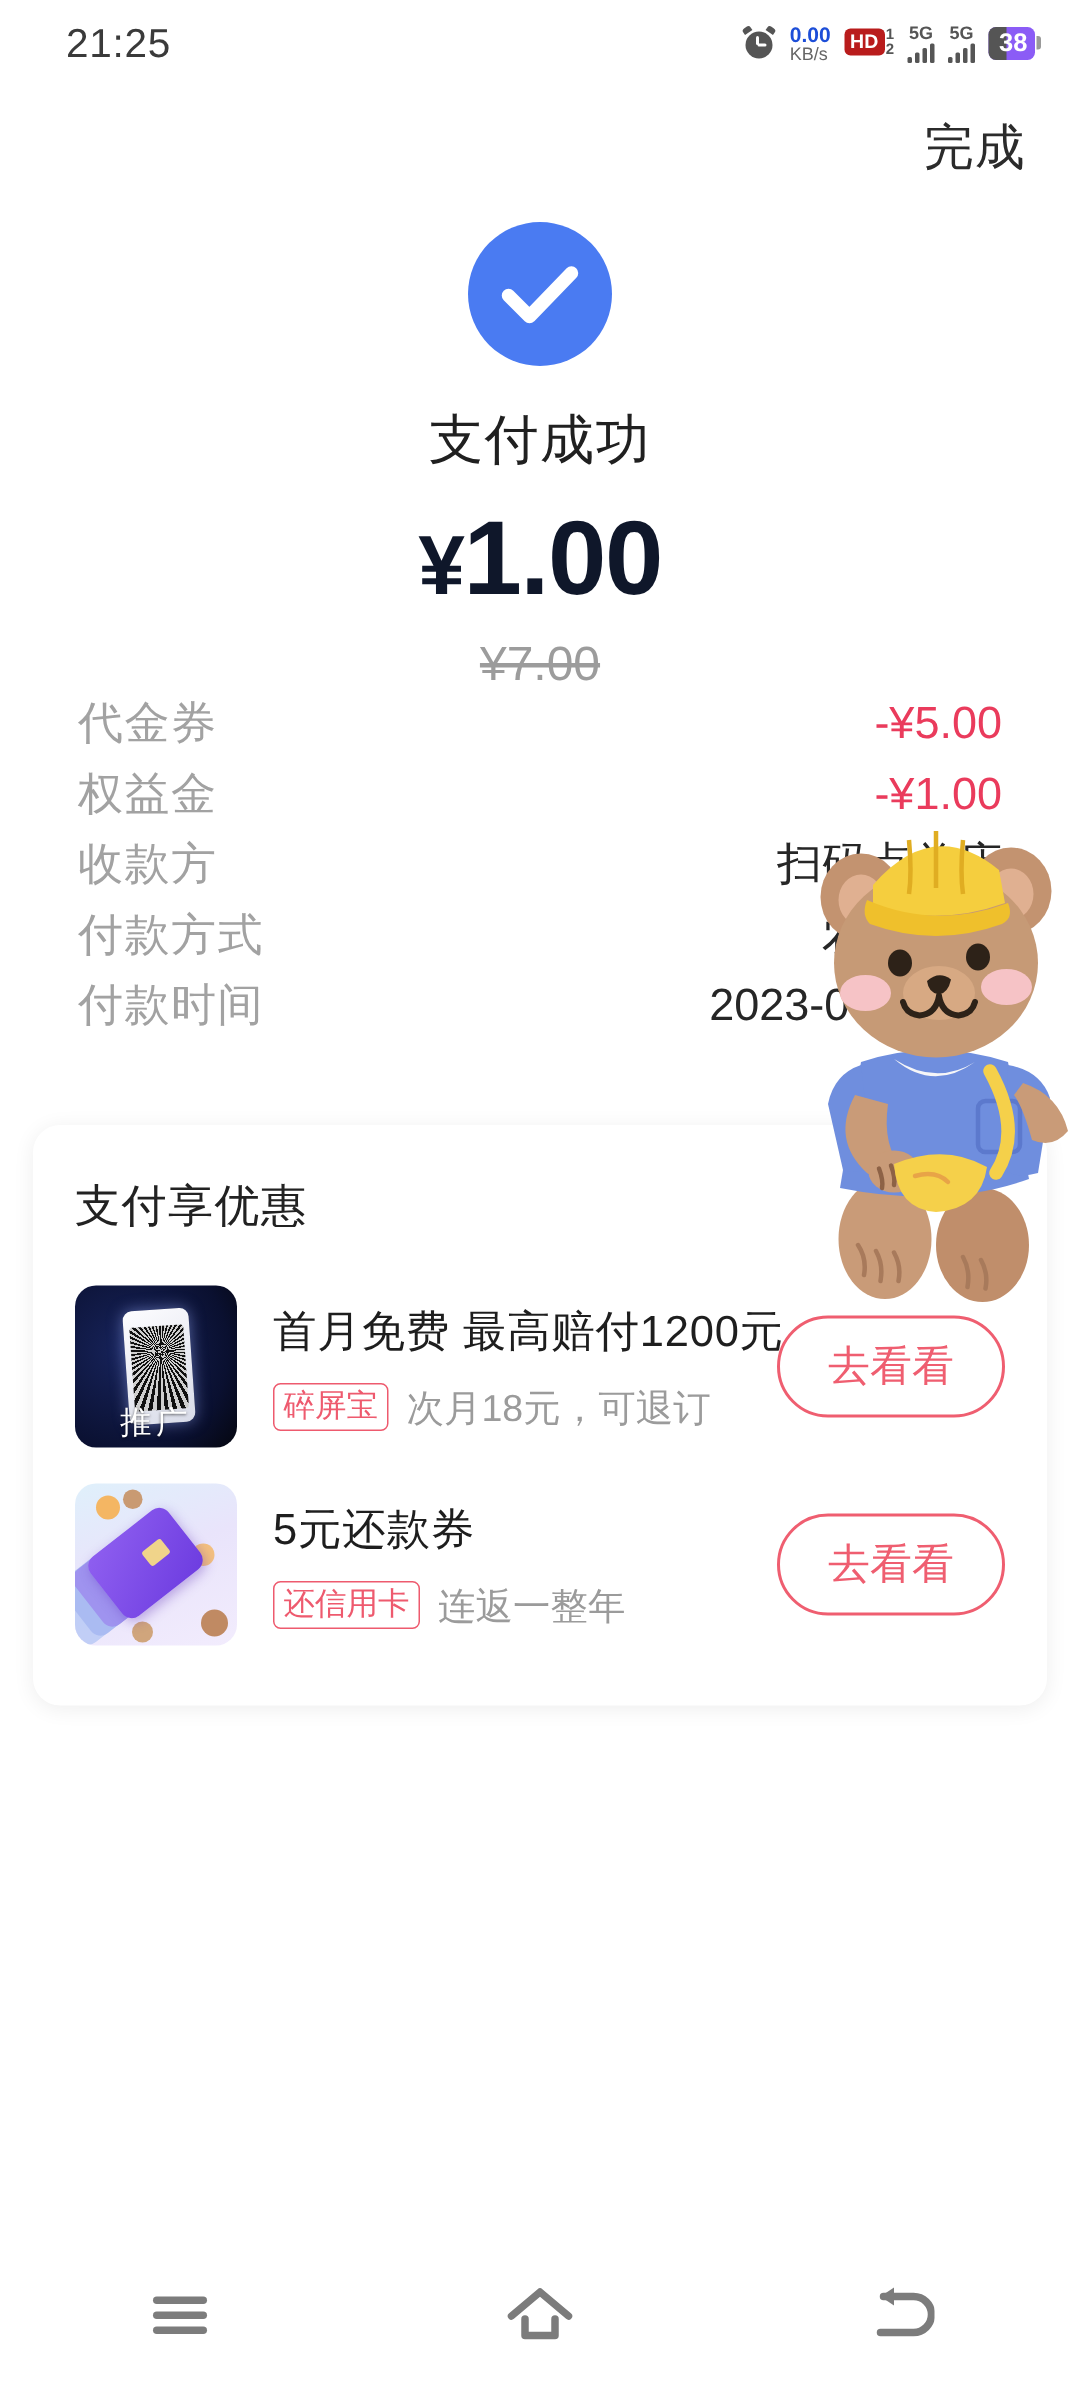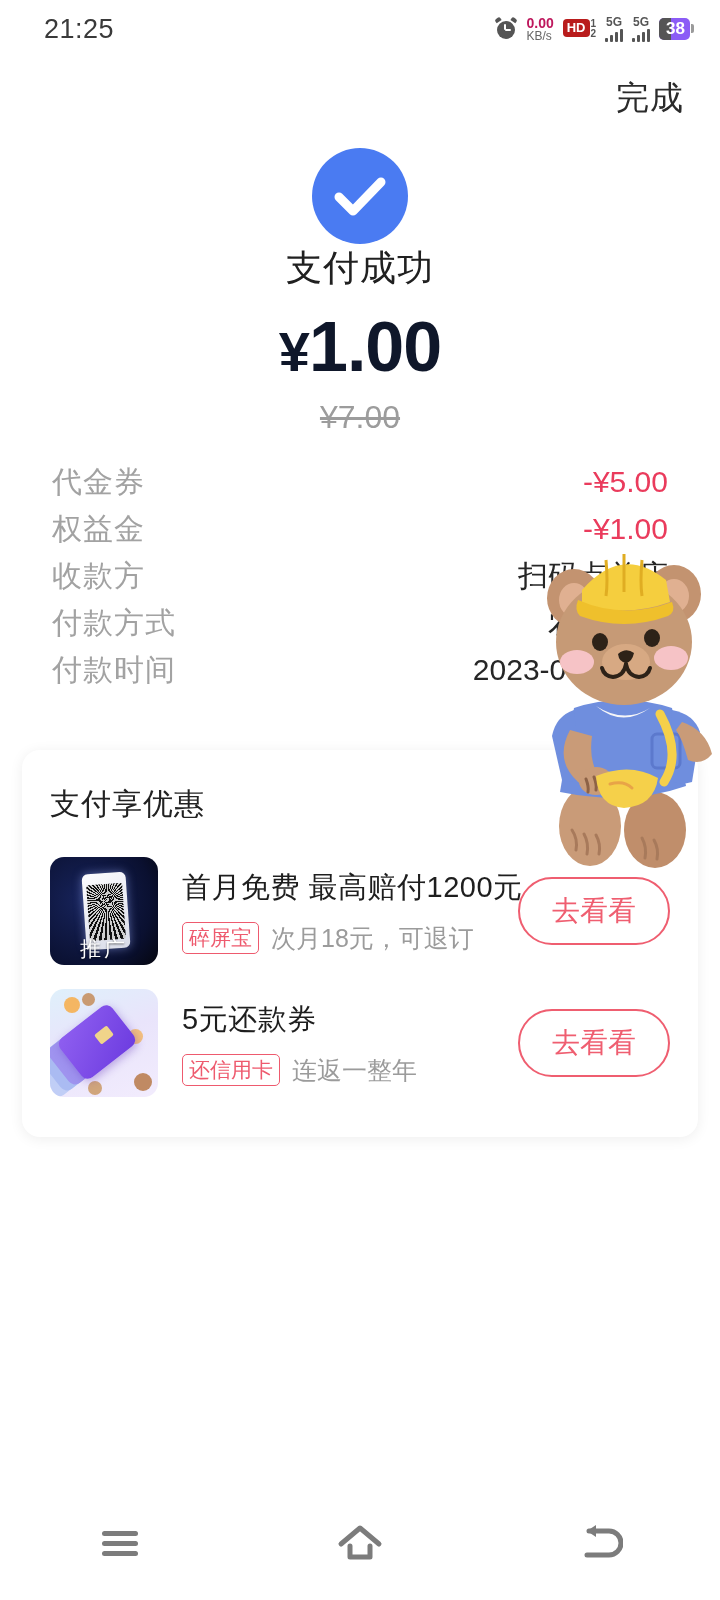--- a/index.html
+++ b/index.html
@@ -33,21 +33,21 @@
     content:""; position:absolute; left:8px; top:8px; width:6px; height:2px;
     background:#fff; border-radius:1px;
   }
   .sb-alarm .ear{
     position:absolute; width:6px; height:4px; background:#555;
     border-radius:2px 2px 0 0;
   }
   .sb-alarm .ear.l{ left:0px; top:0px; transform:rotate(-35deg); }
   .sb-alarm .ear.r{ right:0px; top:0px; transform:rotate(35deg); }
   .sb-net{ display:flex; flex-direction:column; align-items:flex-start; line-height:1; }
-  .sb-net .v{ font-size:14px; color:#be185d; font-weight:600; }
+  .sb-net .v{ font-size:14px; color:#1d4ed8; font-weight:600; }
   .sb-net .u{ font-size:12px; color:#666; }
   .sb-hd{ display:flex; align-items:flex-start; }
   .sb-hd .box{
     background:#b91c1c; color:#fff; font-size:13px; font-weight:700;
     border-radius:4px; padding:2px 4px; line-height:1.1;
   }
   .sb-hd .sub{ display:flex; flex-direction:column; font-size:10px; color:#555; line-height:1; margin-left:1px; font-weight:700;}
   .sig{ display:flex; flex-direction:column; align-items:center; }
   .sig .lbl{ font-size:12px; color:#555; font-weight:700; line-height:1; margin-bottom:1px;}
   .sig .bars{ display:flex; align-items:flex-end; gap:2px; height:13px; }
@@ -76,21 +76,21 @@
   }
   .done-btn{ font-size:33px; color:#2b2b2b; cursor:pointer; letter-spacing:1px;}
 
   
   .success-wrap{ position:absolute; left:0; top:148px; width:720px; text-align:center; }
   .check-circle{
     width:96px; height:96px; border-radius:50%;
     background:#4a7bf2; margin:0 auto; position:relative;
   }
   .check-circle svg{ position:absolute; left:0; top:0; }
-  .success-title{ font-size:36px; color:#202020; letter-spacing:1px;}
+  .success-title{ font-size:36px; color:#202020; margin-top:25px; letter-spacing:1px;}
   .amount{
     font-size:70px; color:#0f172a; font-weight:700; margin-top:14px;
     letter-spacing:-1px;
   }
   .amount .cny{ font-size:56px; font-weight:700; }
   .orig-amount{
     font-size:32px; color:#9c9c9c; text-decoration:line-through; margin-top:12px;
   }
 
   

